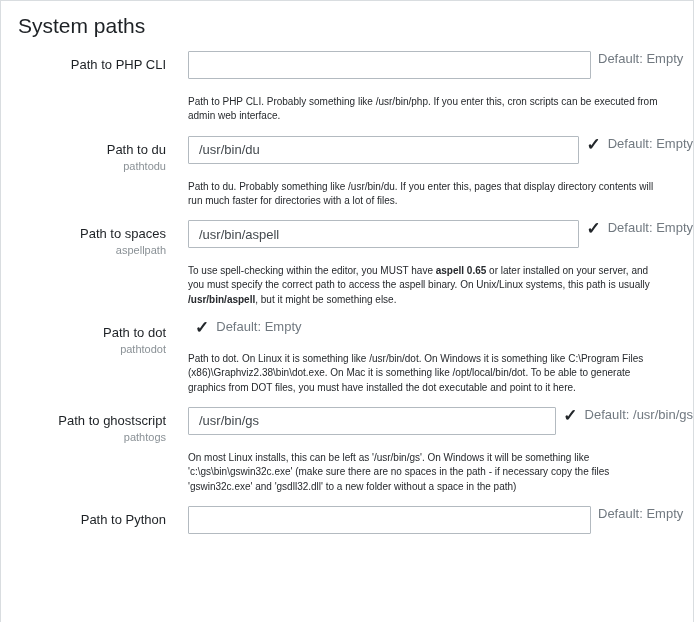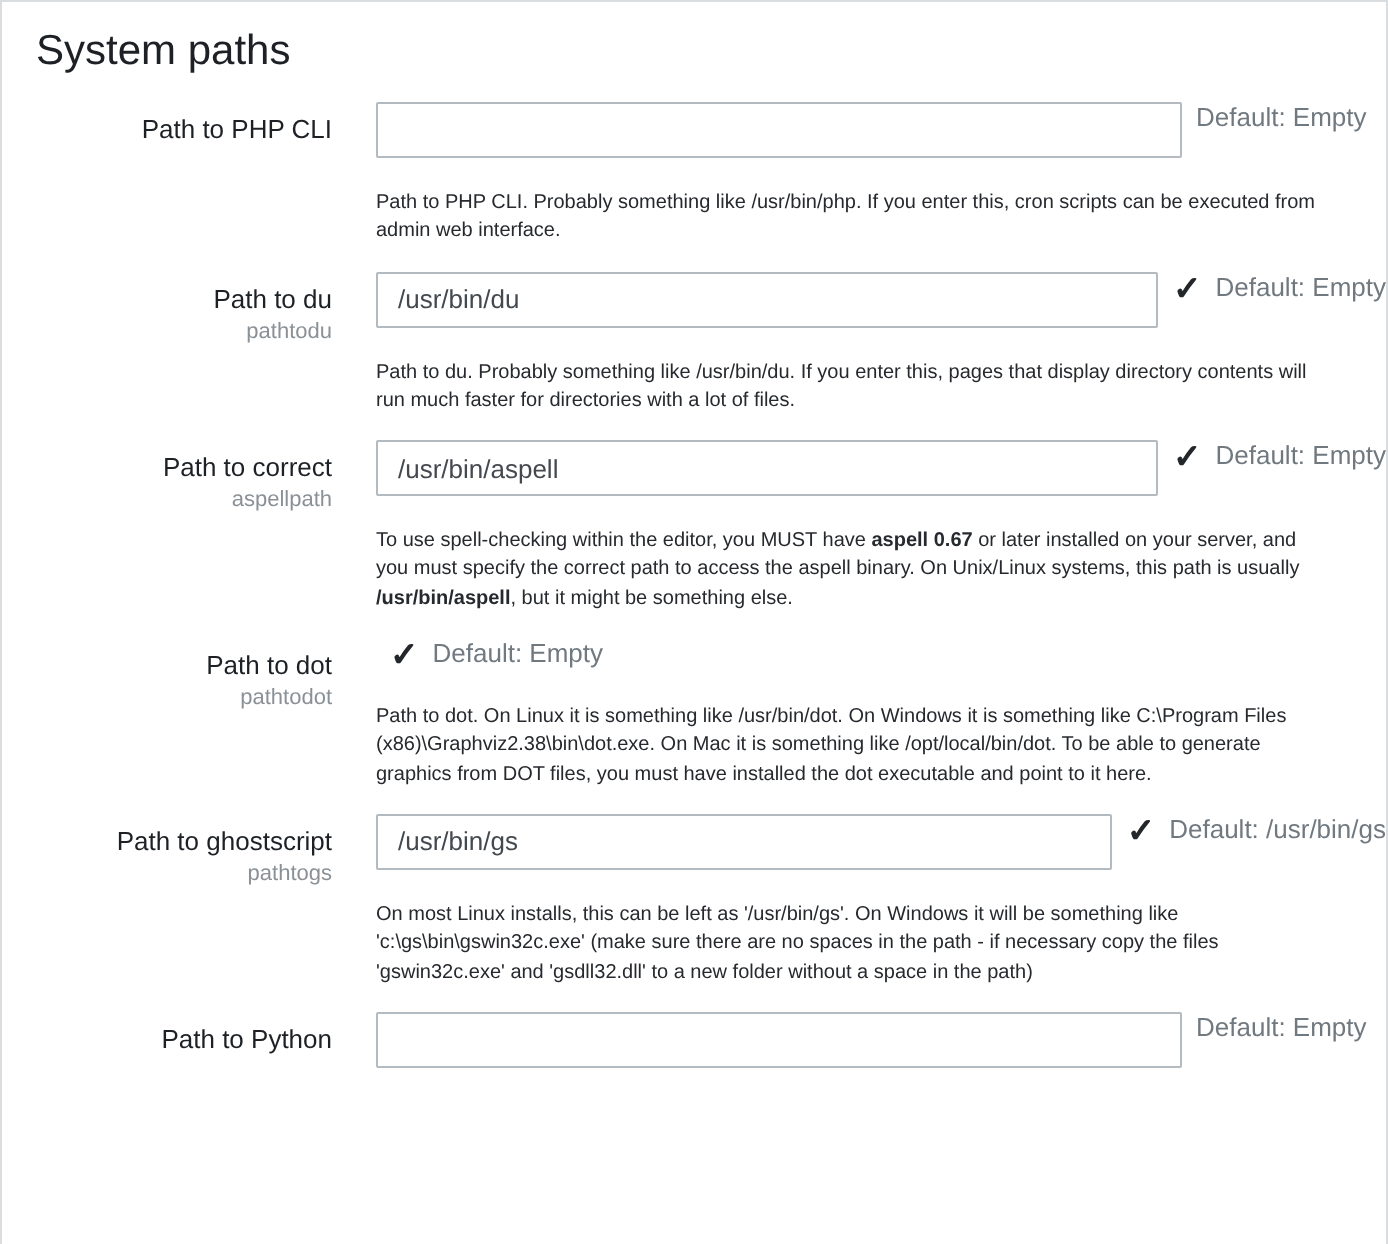--- a/index.html
+++ b/index.html
@@ -104,30 +104,30 @@
         <input type="text" class="path-input" value="/usr/bin/du" style="">
         <span class="check-icon">✓</span>
         <span class="default-text">Default: Empty</span>
       </div>
       <div class="desc"><span>Path to du. Probably something like /usr/bin/du. If you enter this, pages that display directory contents will run much faster for directories with a lot of files.</span></div>
     </div>
   </div>
 
   <div class="form-row">
     <div class="label-col">
-      <div class="setting-label">Path to correct</div>
+      <div class="setting-label">Path to spaces</div>
       <div class="setting-name">aspellpath</div>
     </div>
     <div class="input-col">
       <div class="input-line">
         <input type="text" class="path-input" value="/usr/bin/aspell" style="">
         <span class="check-icon">✓</span>
         <span class="default-text">Default: Empty</span>
       </div>
-      <div class="desc"><span>To use spell-checking within the editor, you MUST have </span><b>aspell 0.67</b><span> or later installed on your server, and you must specify the correct path to access the aspell binary. On Unix/Linux systems, this path is usually </span><b>/usr/bin/aspell</b><span>, but it might be something else.</span></div>
+      <div class="desc"><span>To use spell-checking within the editor, you MUST have </span><b>aspell 0.65</b><span> or later installed on your server, and you must specify the correct path to access the aspell binary. On Unix/Linux systems, this path is usually </span><b>/usr/bin/aspell</b><span>, but it might be something else.</span></div>
     </div>
   </div>
 
   <div class="form-row">
     <div class="label-col">
       <div class="setting-label">Path to dot</div>
       <div class="setting-name">pathtodot</div>
     </div>
     <div class="input-col">
       <div class="input-line">

